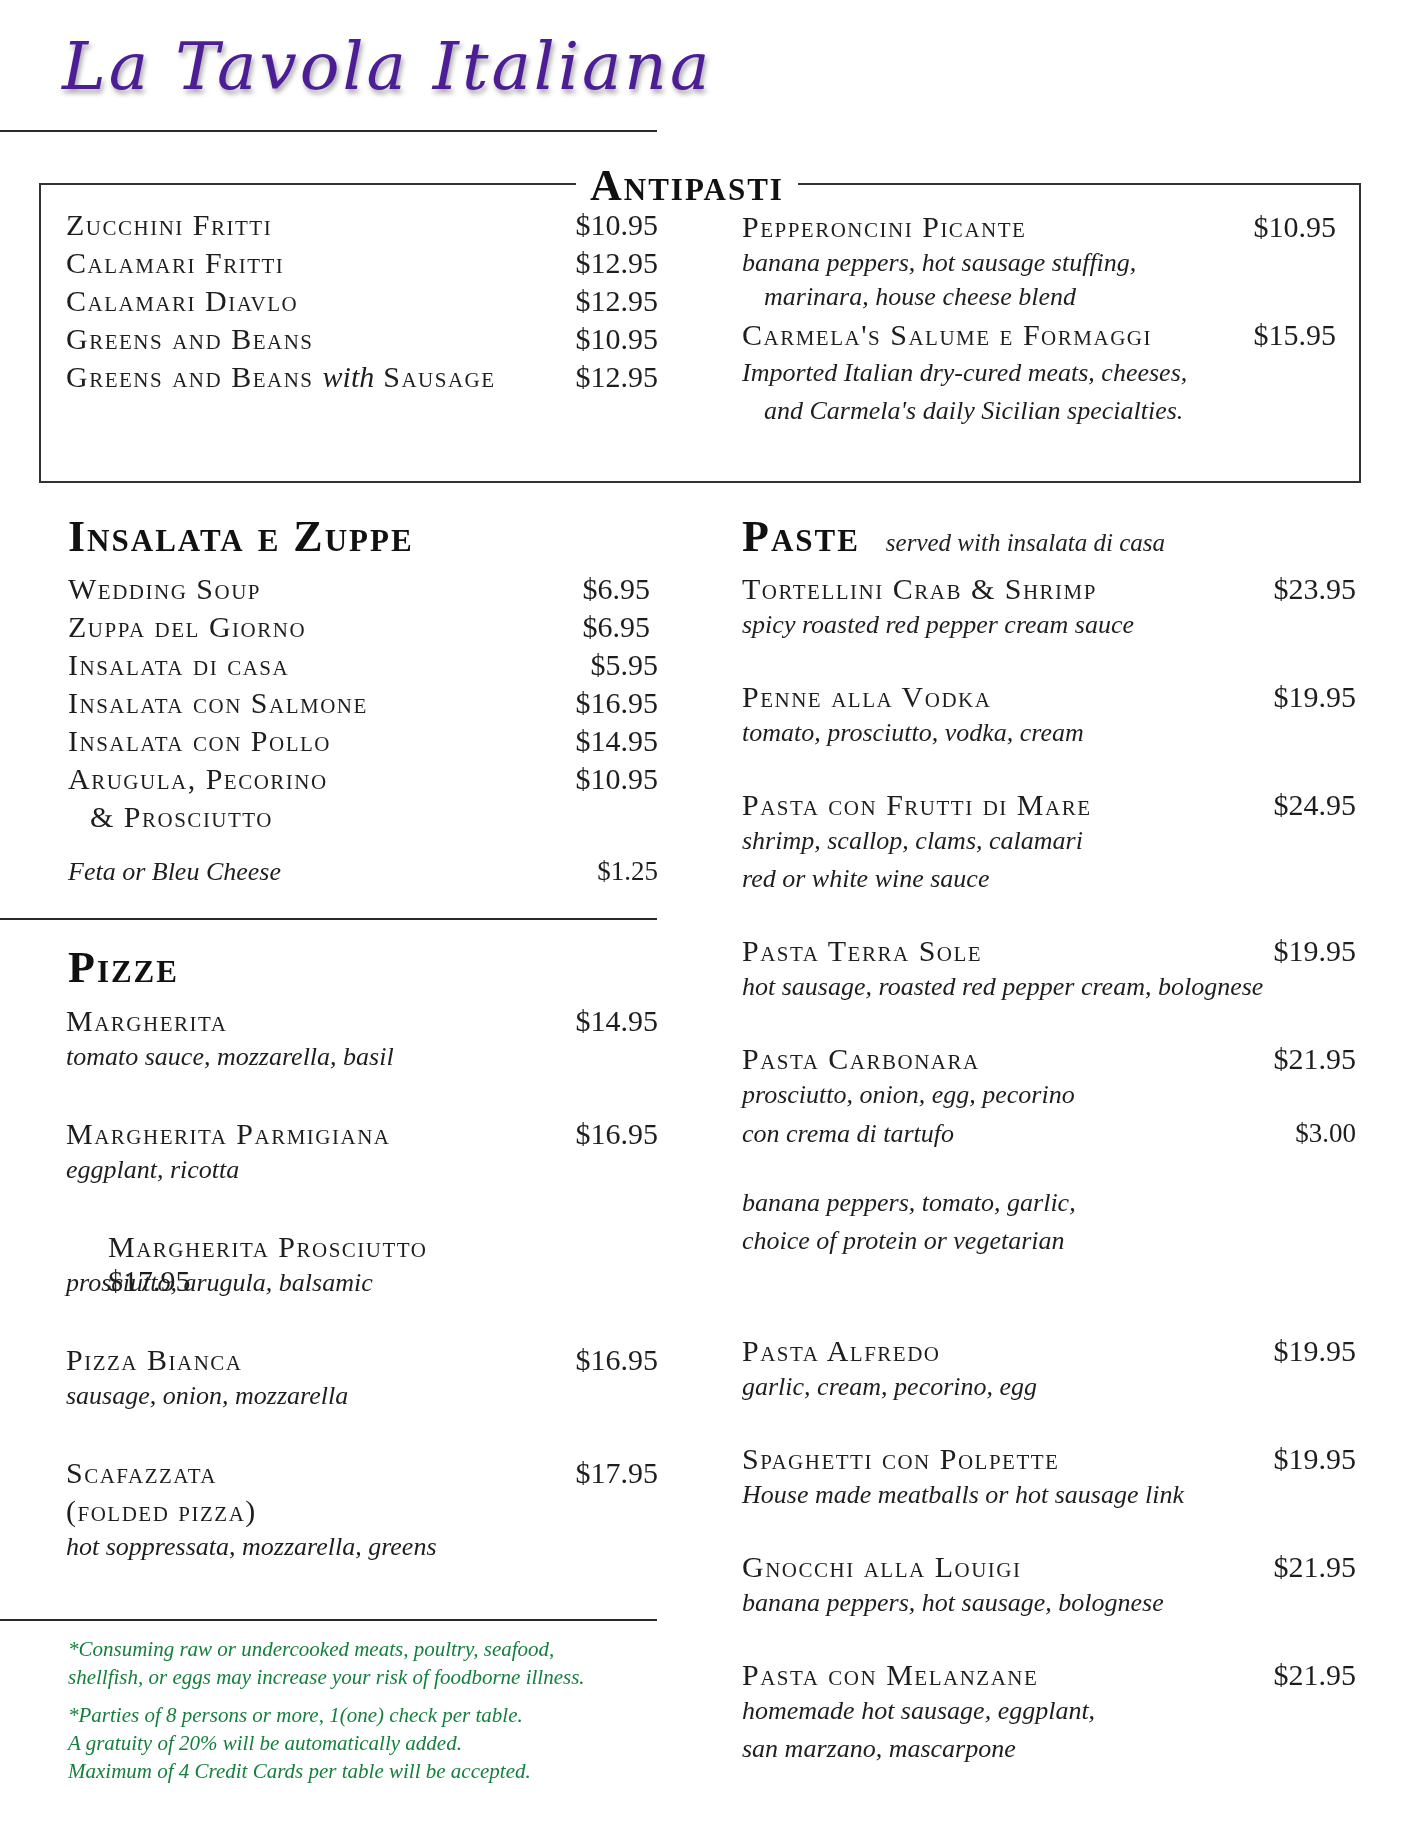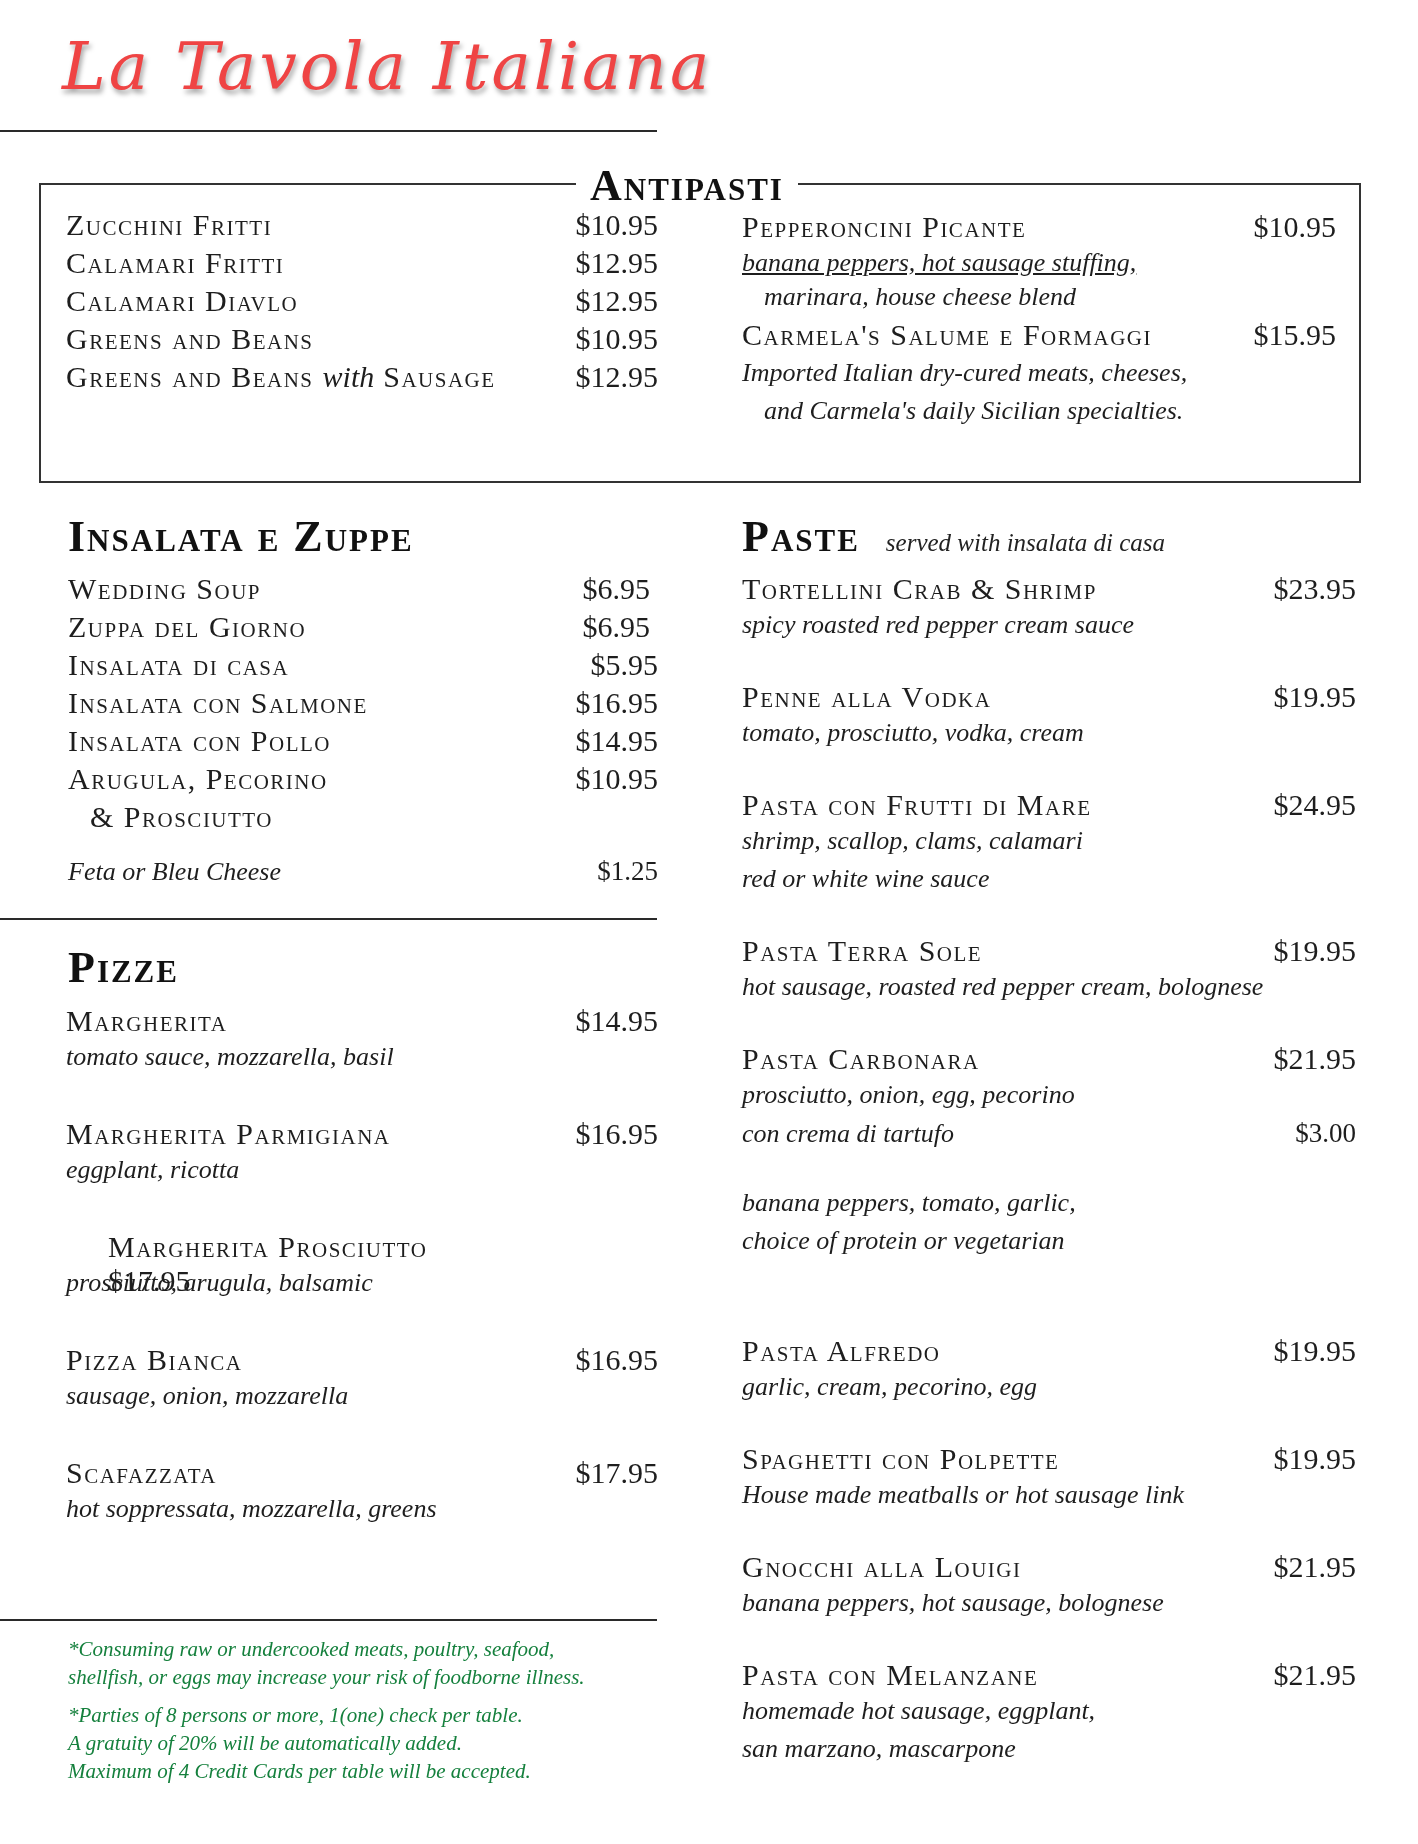--- a/index.html
+++ b/index.html
@@ -1,20 +1,20 @@
 <!DOCTYPE html>
 <html><head>
 <meta charset="utf-8">
 <style>
   html, body { margin: 0; padding: 0; background: #ffffff; }
   body { width: 1418px; height: 1844px; position: relative; overflow: hidden; color: #1a1a1a;
          font-family: "Liberation Serif", "DejaVu Serif", serif; }
   .abs { position: absolute; }
   .title { left: 62px; top: 28px; font-family: "DejaVu Serif", serif; font-style: italic; font-size: 66px;
-           letter-spacing: 3px; color: #ef4444; text-shadow: 2px 4px 5px rgba(0,0,0,0.35); font-weight: normal; }
+           letter-spacing: 3px; color: #4c1d95; text-shadow: 2px 4px 5px rgba(0,0,0,0.35); font-weight: normal; }
   .rule { height: 2px; background: #2a2a2a; }
   .box { border: 2px solid #333; box-sizing: border-box; }
   .box-label { background: #fff; padding: 0 14px; font-variant: small-caps; font-size: 44px; letter-spacing: 2px;
                font-weight: bold; color: #111; line-height: 1; }
   .heading { font-variant: small-caps; font-size: 44px; font-weight: bold; letter-spacing: 2px; color: #111; line-height: 1; }
   .heading-note { font-style: italic; font-size: 25px; color: #222; margin-left: 26px; font-weight: normal; letter-spacing: 0; font-variant: normal; }
   .item-row { display: flex; justify-content: space-between; align-items: baseline; }
   .name { font-variant: small-caps; font-size: 30px; letter-spacing: 1.5px; color: #1e1e1e; white-space: nowrap; }
   .name .with { font-style: italic; font-variant: normal; letter-spacing: 0; }
   .price { font-size: 30px; color: #1e1e1e; white-space: nowrap; margin-left: 42px; }
@@ -57,21 +57,21 @@
     </span>
     <span class="price">$12.95</span>
   </div>
 </div>
 
 <div class="abs col" style="left:742px; top:210px; width:594px;">
   <div class="item-row" style="height:38px;">
     <span class="name">Pepperoncini Picante</span>
     <span class="price">$10.95</span>
   </div>
-  <div class="desc" style="height:34px;text-decoration:underline;">banana peppers, hot sausage stuffing,</div>
+  <div class="desc" style="height:34px;">banana peppers, hot sausage stuffing,</div>
   <div class="desc indent" style="height:36px;">marinara, house cheese blend</div>
   <div class="item-row" style="height:40px;">
     <span class="name">Carmela's Salume e Formaggi</span>
     <span class="price">$15.95</span>
   </div>
   <div class="desc" style="height:38px;">Imported Italian dry-cured meats, cheeses,</div>
   <div class="desc indent" style="height:38px;">and Carmela's daily Sicilian specialties.</div>
 </div>
 
 <div class="abs heading" style="left:68px; top:515px;">Insalata e Zuppe</div>
@@ -137,20 +137,21 @@
       <span class="name">Pizza Bianca</span>
       <span class="price">$16.95</span>
     </div>
     <div class="desc">sausage, onion, mozzarella</div>
   </div>
   <div class="col">
     <div class="item-row" style="height:38px;">
       <span class="name">Scafazzata</span>
       <span class="price">$17.95</span>
     </div>
+    <div class="name" style="height:38px;">(folded pizza)</div>
     <div class="desc">hot soppressata, mozzarella, greens</div>
   </div>
 </div>
 
 <div class="abs rule" style="left:0; top:1619px; width:657px;"></div>
 
 <div class="abs col note" style="left:68px; top:1635px;">
   <div>*Consuming raw or undercooked meats, poultry, seafood,</div>
   <div style="margin-bottom:10px;">shellfish, or eggs may increase your risk of foodborne illness.</div>
   <div>*Parties of 8 persons or more, 1(one) check per table.</div>

